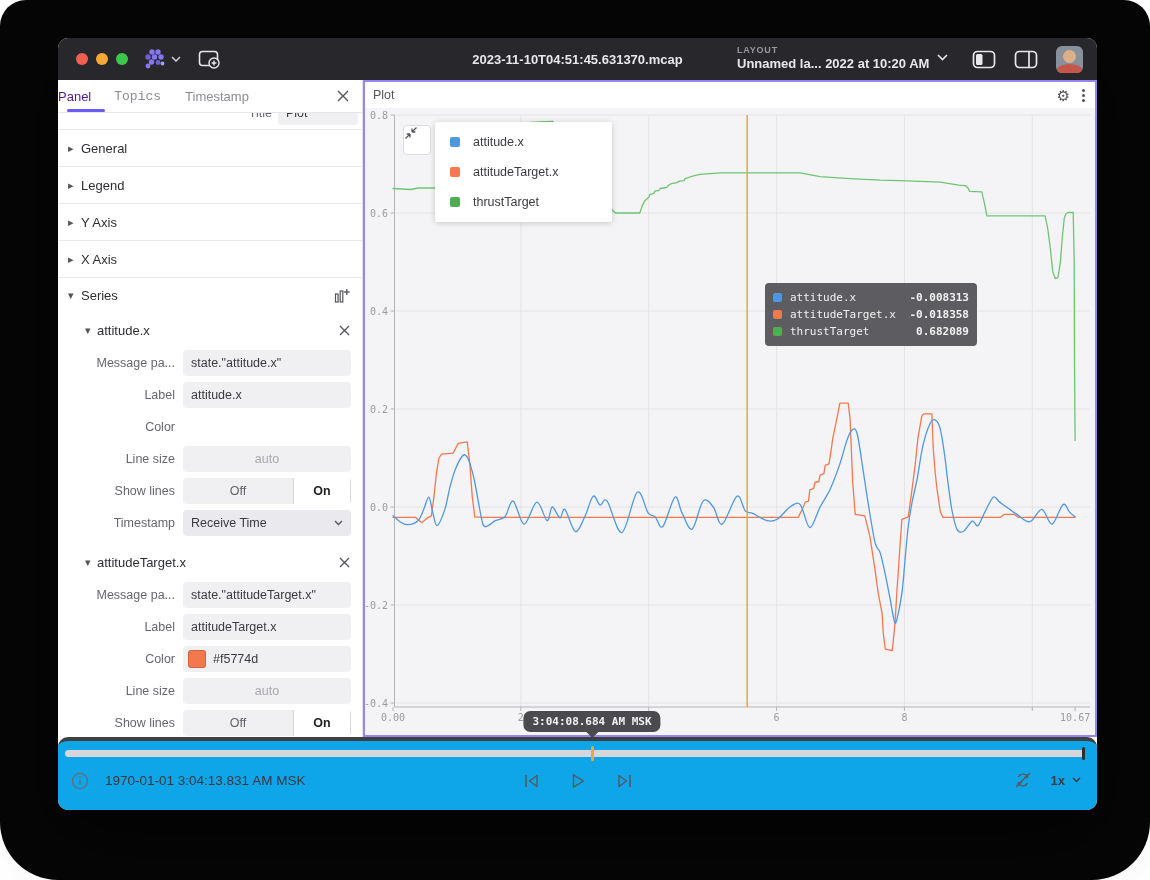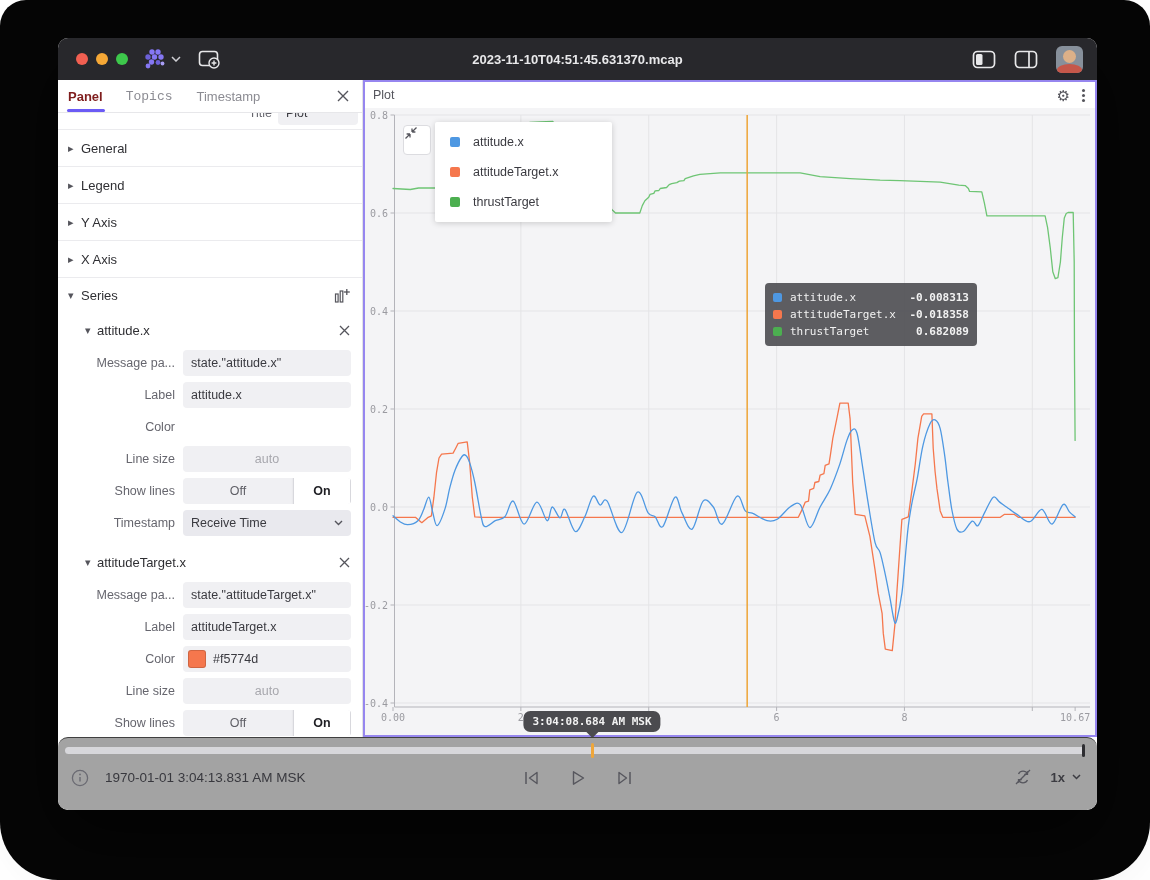--- a/index.html
+++ b/index.html
@@ -22,21 +22,21 @@
   .layout-name{font-size:13px;font-weight:700;color:#e8e8ea;}
   .tb-right{position:absolute;right:14px;display:flex;align-items:center;gap:18px;}
   .avatar{width:27px;height:27px;border-radius:6px;overflow:hidden;position:relative;background:#87909b;}
   .avatar .head{position:absolute;left:7px;top:4px;width:13px;height:13px;border-radius:50%;background:#dcb088;}
   .avatar .shirt{position:absolute;left:1px;bottom:-3px;width:25px;height:12px;border-radius:50% 50% 0 0;background:#c5574a;}
   
   .main{display:flex;height:657px;}
   .sidebar{width:304px;border-right:1px solid #e2e2e6;background:#fff;position:relative;overflow:hidden;flex:none;}
   .tabbar{height:32px;display:flex;align-items:center;position:relative;border-bottom:1px solid #e7e7ea;}
   .tab{font-size:13px;color:#8b8b92;margin-left:0;padding:0 0;}
-  .tab1{margin-left:10px;font-weight:700;color:#7f1d1d;}
+  .tab1{font-weight:400;color:#4c1d95;}
   .tab2{margin-left:23px;font-family:Liberation Mono, monospace;} .tab3{margin-left:24px;}
   .tab-underline{position:absolute;left:9px;bottom:0;width:38px;height:3px;border-radius:2px;background:#6b5bf5;}
   .tabs-close{position:absolute;right:11px;top:8px;width:16px;height:16px;display:flex;align-items:center;justify-content:center;}
   .clipped-row{height:16px;position:relative;overflow:hidden;}
   .clipped-inner{position:absolute;left:0;top:-15px;height:30px;width:100%;display:flex;align-items:center;}
   .clipped-inner .lbl{width:214px;text-align:right;font-size:12.5px;color:#66666e;}
   .clipped-inner .fld{margin-left:6px;width:72px;height:24px;background:#f0f0f3;border-radius:4px;display:flex;align-items:center;padding-left:8px;font-size:12.5px;color:#3a3a40;}
   .sect{height:36px;display:flex;align-items:center;border-top:1px solid #ebebee;font-size:13px;color:#2f2f33;}
   .sect .caret{width:12px;margin-left:10px;color:#55555c;font-size:11px;}
   .sect .s-label{margin-left:1px;}
@@ -71,21 +71,21 @@
   .legend-row{height:30px;display:flex;align-items:center;}
   .legend-row .sw{width:10px;height:10px;border-radius:2px;margin-left:15px;flex:none;}
   .legend-row .ll{margin-left:13px;font-size:12.5px;color:#3a3a40;}
   .data-tooltip{position:absolute;left:400px;top:175px;width:212px;background:rgba(84,84,88,.95);border-radius:4px;padding:6px 8px;box-sizing:border-box;}
   .dt-row{height:17px;display:flex;align-items:center;font-family:"DejaVu Sans Mono",monospace;font-size:11px;color:#f2f2f2;}
   .dt-row .sw{width:9px;height:9px;border-radius:2px;margin-right:8px;flex:none;}
   .dt-row .val{margin-left:auto;font-weight:700;}
   .time-tooltip{position:absolute;left:227px;top:603px;transform:translateX(-50%);background:#4b4b4f;color:#f2f2f2;font-family:"DejaVu Sans Mono",monospace;font-size:11px;font-weight:700;padding:4px 9px;border-radius:7px;white-space:nowrap;}
   .time-tooltip:after{content:"";position:absolute;left:50%;bottom:-6px;transform:translateX(-50%);border:6px solid transparent;border-top-color:#4b4b4f;border-bottom:none;}
   
-  .playbar{position:relative;height:72px;border-top:1px solid #404040;background:#a3a3a3;border-radius:10px;}
+  .playbar{position:relative;height:72px;border-top:4px solid #404040;background:#0ea5e9;border-radius:10px;}
   .seektrack{position:absolute;left:7px;top:9px;width:1020px;height:7px;background:#d7d7db;border-radius:3.5px;}
   .seek-playhead{position:absolute;left:533px;top:5px;width:3px;height:15px;background:#efa63a;border-radius:1.5px;}
   .seek-end{position:absolute;left:1024px;top:6px;width:3px;height:13px;background:#2e2e32;border-radius:1.5px;}
   .pb-controls{position:absolute;left:0;right:0;top:24px;height:42px;}
   .info-btn{position:absolute;left:12px;top:6px;width:20px;height:20px;display:flex;align-items:center;justify-content:center;}
   .pb-time{position:absolute;left:47px;top:8px;font-size:13.5px;color:#38383e;}
   .transport{position:absolute;left:50%;transform:translateX(-50%);top:3px;display:flex;align-items:center;gap:20px;}
   .t-btn{width:26px;height:26px;display:flex;align-items:center;justify-content:center;}
   .pb-right{position:absolute;right:16px;top:5px;display:flex;align-items:center;gap:18px;}
   .speed{display:flex;align-items:center;gap:7px;font-size:13px;color:#3c3c42;font-weight:600;}
@@ -122,20 +122,29 @@
     </div>
     <div class="addpanel">
       <svg class="ic" width="24" height="22" viewBox="0 0 24 22">
         <rect x="2.5" y="3.5" width="18" height="14" rx="3" fill="none" stroke="#e8e8ea" stroke-width="1.6"></rect>
         <circle cx="17" cy="15" r="5" fill="#28282c" stroke="#e8e8ea" stroke-width="1.4"></circle>
         <line x1="17" y1="12.6" x2="17" y2="17.4" stroke="#e8e8ea" stroke-width="1.4"></line>
         <line x1="14.6" y1="15" x2="19.4" y2="15" stroke="#e8e8ea" stroke-width="1.4"></line>
       </svg>
     </div>
     <div class="file-title"><span>2023-11-10T04:51:45.631370.mcap</span></div>
+    <div class="layout-switch">
+      <div class="layout-col">
+        <span class="layout-label">LAYOUT</span>
+        <span class="layout-name">Unnamed la... 2022 at 10:20 AM</span>
+      </div>
+      <svg class="ic" width="11" height="7" viewBox="0 0 11 7">
+          <polyline points="1,1 5.5,5.5 10,1" fill="none" stroke="#e8e8ea" stroke-width="1.6"></polyline>
+        </svg>
+    </div>
     <div class="tb-right">
       <span>
         <svg class="ic" width="24" height="19" viewBox="0 0 24 19">
           <rect x="1.5" y="1.5" width="21" height="16" rx="4" fill="none" stroke="#e8e8ea" stroke-width="1.7"></rect>
           <rect x="4" y="4" width="6.5" height="11" rx="1.5" fill="#e8e8ea"></rect>
         </svg>
       </span>
       <span>
         <svg class="ic" width="24" height="19" viewBox="0 0 24 19">
           <rect x="1.5" y="1.5" width="21" height="16" rx="4" fill="none" stroke="#e8e8ea" stroke-width="1.7"></rect>

